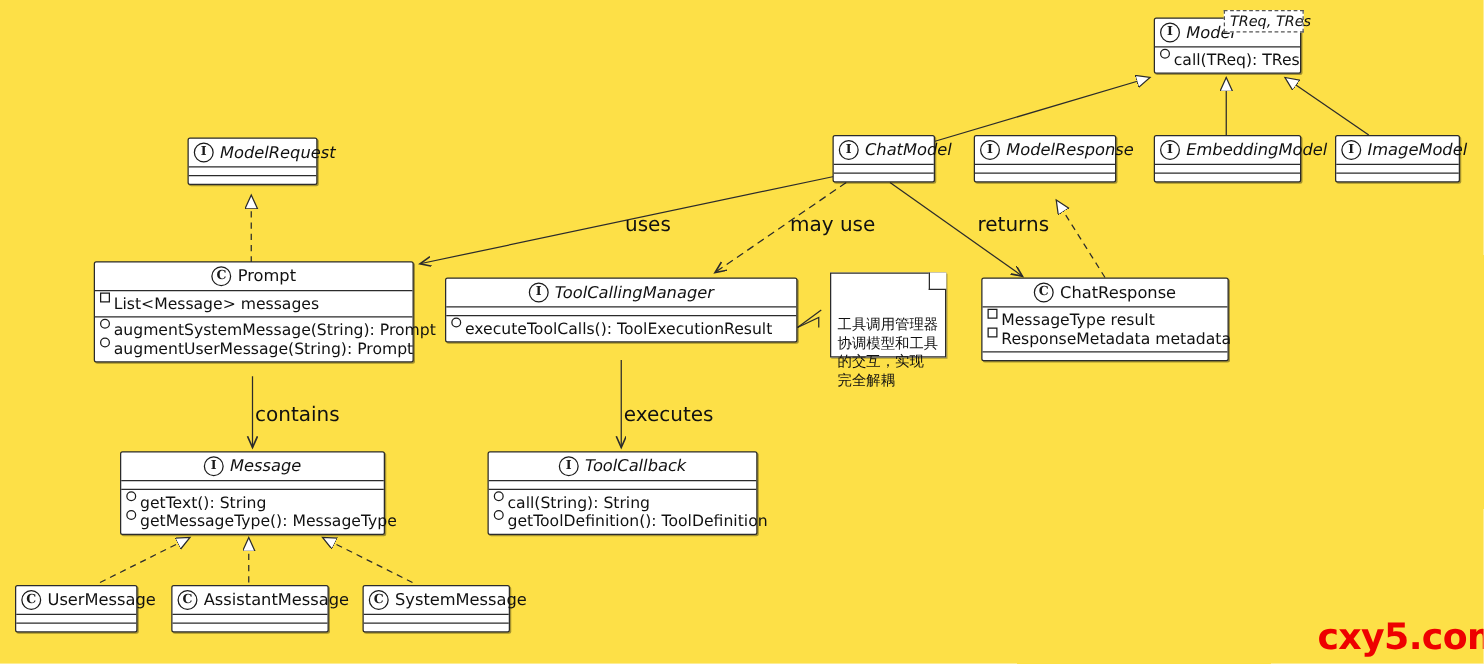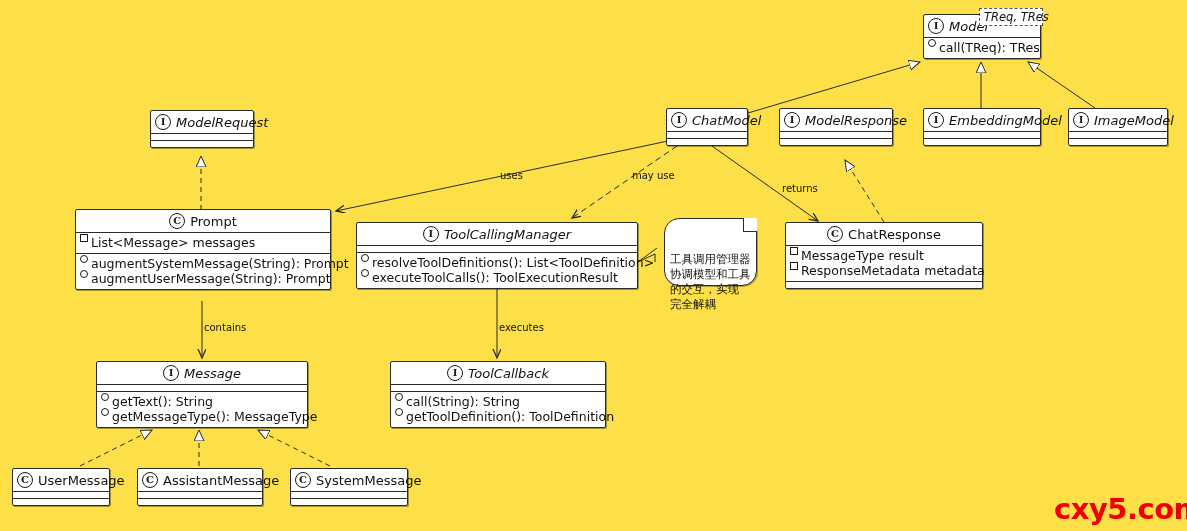--- a/index.html
+++ b/index.html
@@ -143,21 +143,21 @@
     width: 13px;
     height: 13px;
     background: #ffffff;
     border-left: 1px solid #2b2b2b;
     border-bottom: 1px solid #2b2b2b;
   }
 
   
   .elabel {
     position: absolute;
-    font-size: 10px;
+    font-size: 16px;
     color: #111111;
     background: transparent;
     white-space: nowrap;
   }
 
   .watermark {
     position: absolute;
     font-family: "DejaVu Sans", "Liberation Sans", sans-serif;
     font-weight: bold;
     font-size: 29px;
@@ -324,24 +324,20 @@
     <div class="hdr">
       <span class="marker">I</span>
       <span class="italic">ToolCallingManager</span>
     </div>
     <div class="sep"></div>
     <div class="compart empty"></div>
     <div class="sep"></div>
     <div class="compart">
       <div class="row">
         <span class="bul-op"></span>
-        <span>resolveToolDefinitions(): List&lt;ToolDefinition&gt;</span>
-      </div>
-      <div class="row">
-        <span class="bul-op"></span>
         <span>executeToolCalls(): ToolExecutionResult</span>
       </div>
     </div>
   </div>
 
   <div class="uml" style="left:785px; top:222px; width:198px;">
     <div class="hdr">
       <span class="marker">C</span>
       <span>ChatResponse</span>
     </div>
@@ -426,29 +422,29 @@
     <div class="hdr left">
       <span class="marker">C</span>
       <span>SystemMessage</span>
     </div>
     <div class="sep"></div>
     <div class="compart empty"></div>
     <div class="sep"></div>
     <div class="compart empty"></div>
   </div>
 
-  <div class="note" style="left:664px; top:218px; width:93px; height:68px;border-radius:15px;">
+  <div class="note" style="left:664px; top:218px; width:93px; height:68px;">
     <span class="fold"></span>
     <span>工具调用管理器
 协调模型和工具
 的交互，实现
 完全解耦</span>
   </div>
 
   <div class="elabel" style="left:500px; top:170px;">uses</div>
   <div class="elabel" style="left:632px; top:170px;">may use</div>
-  <div class="elabel" style="left:782px; top:170px;margin-top:13px;">returns</div>
+  <div class="elabel" style="left:782px; top:170px;">returns</div>
   <div class="elabel" style="left:204px; top:322px;">contains</div>
   <div class="elabel" style="left:499px; top:322px;">executes</div>
 
   <div class="watermark" style="left:1054px; top:492px;">cxy5.com</div>
 
 </div>
 
 </body></html>

